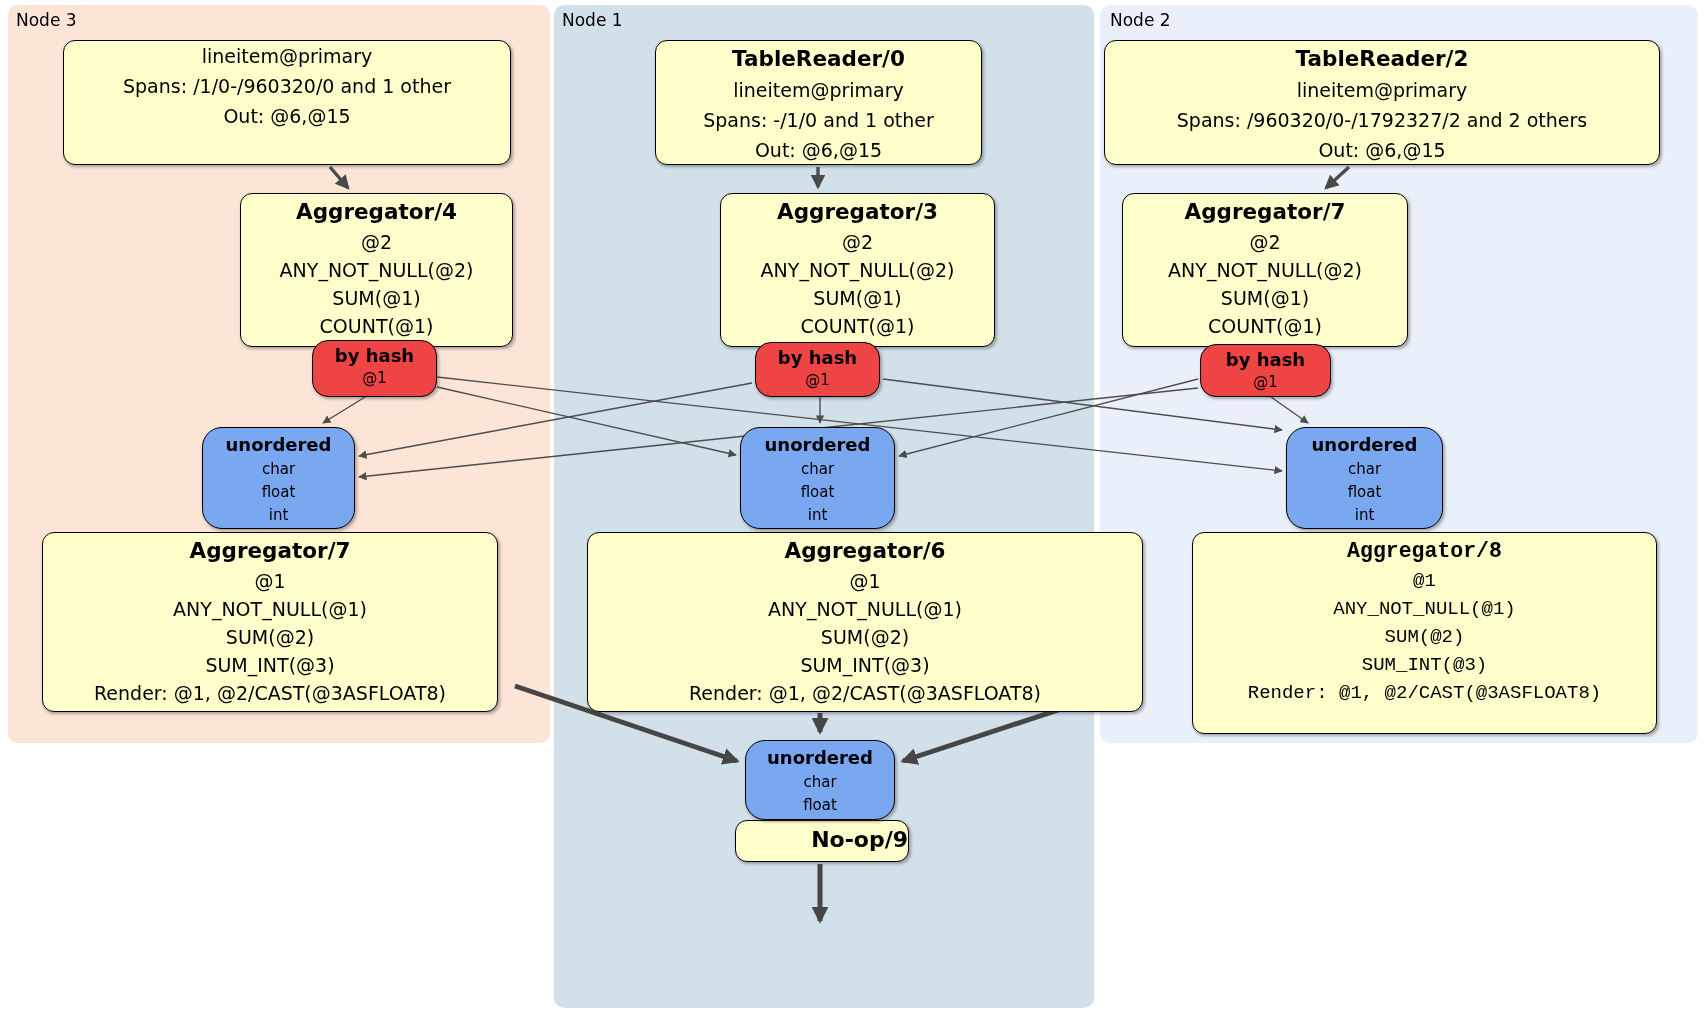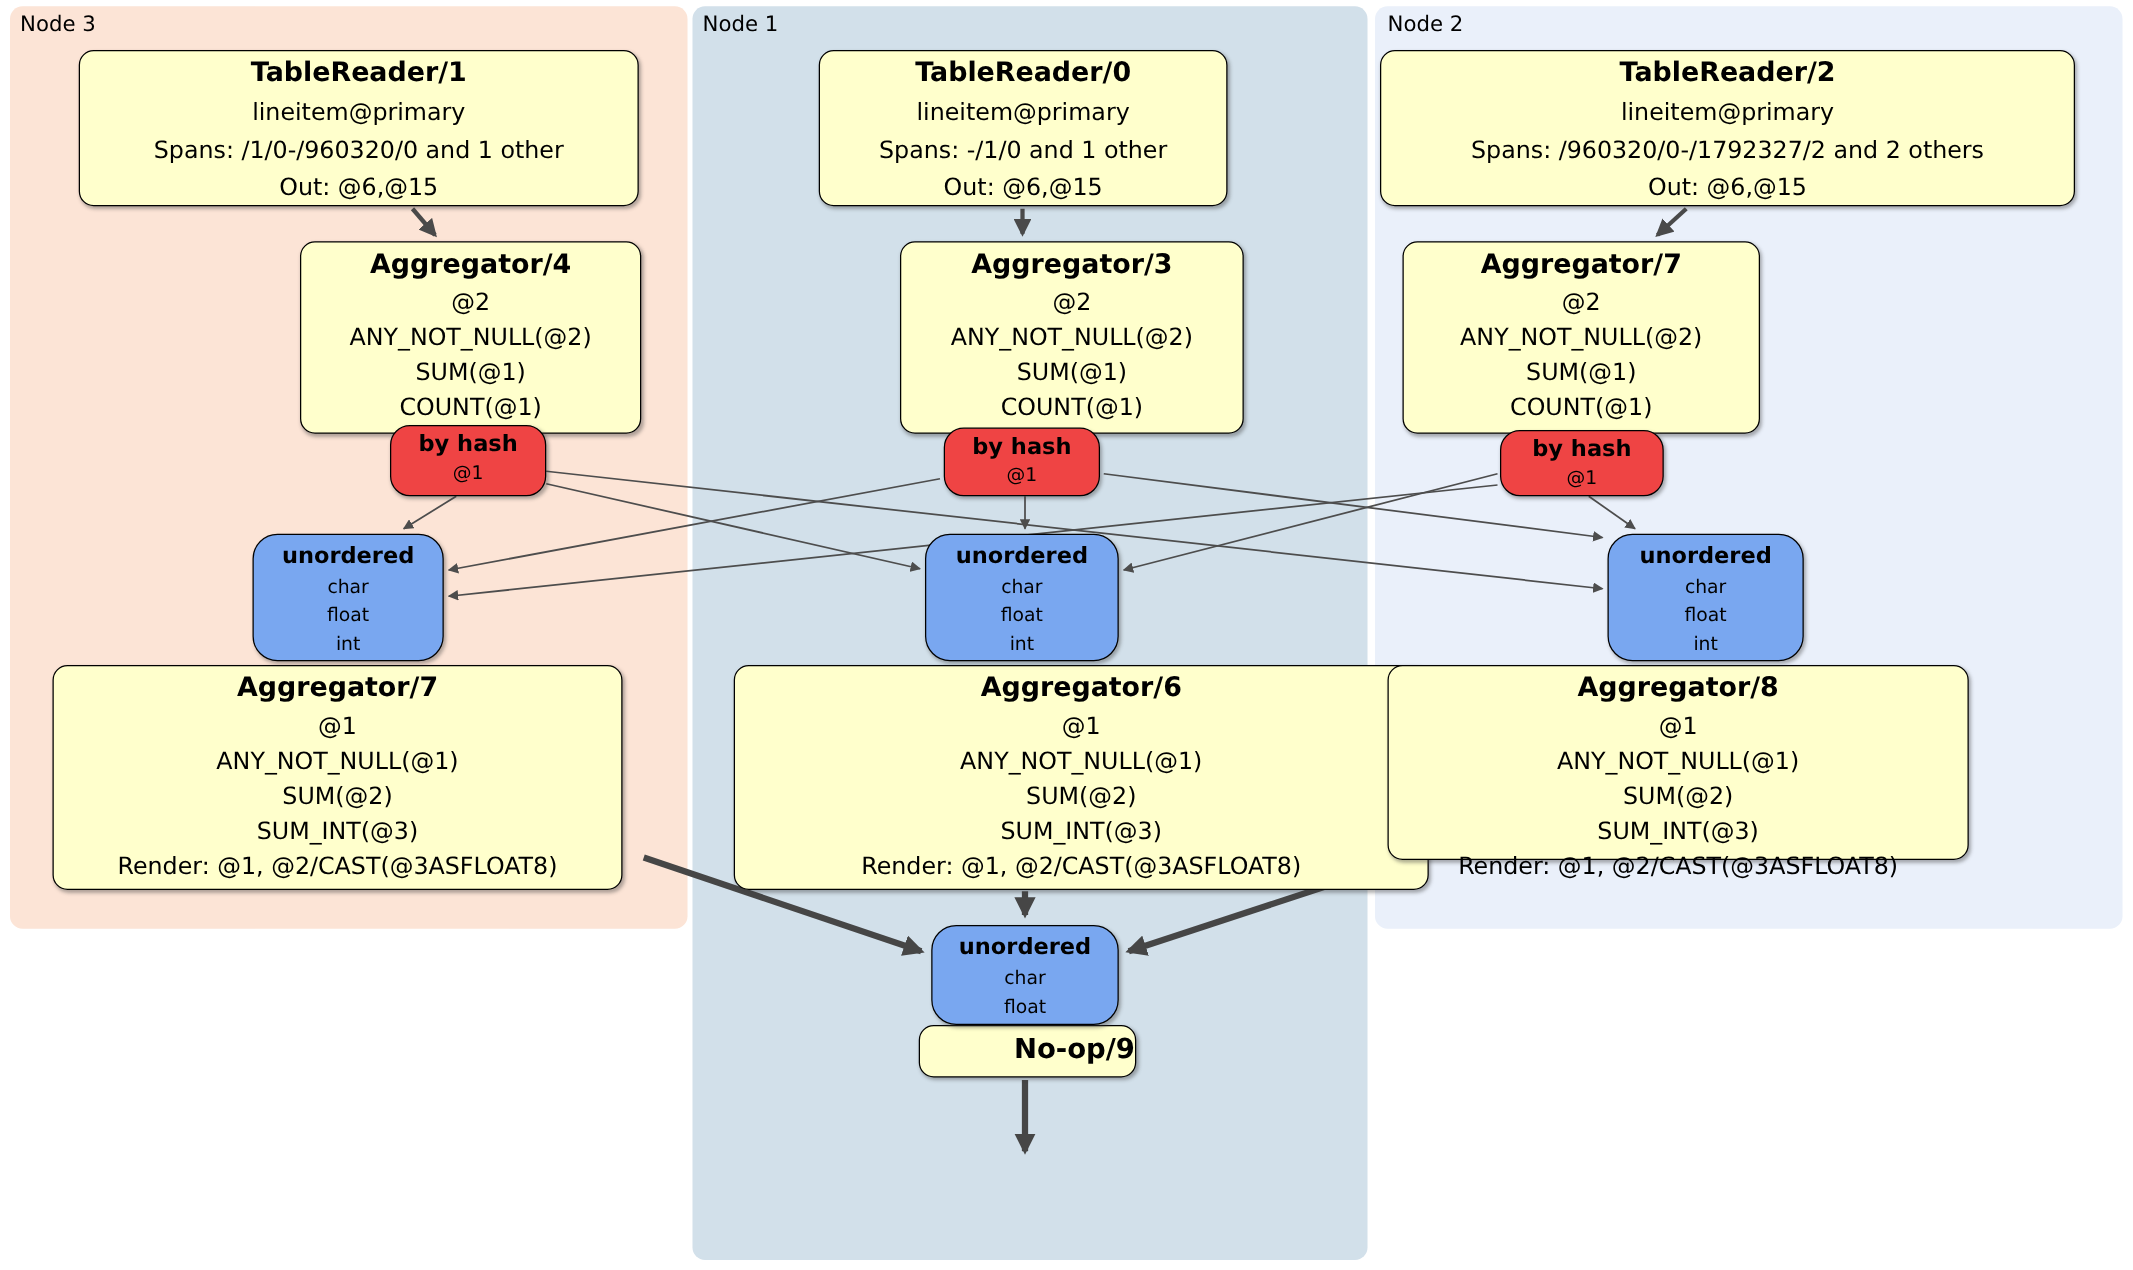--- a/index.html
+++ b/index.html
@@ -47,21 +47,21 @@
   #u1{left:740px;top:427px;width:155px;height:102px;}
   #agg6{left:587px;top:532px;width:556px;height:180px;}
   #uf{left:745px;top:740px;width:150px;height:80px;}
   #noop{left:735px;top:820px;width:174px;height:42px;text-align:right;}
   #resp{left:728px;top:930px;width:184px;height:43px;}
 
   #tr2{left:1104px;top:40px;width:556px;height:125px;}
   #agg5{left:1122px;top:193px;width:286px;height:154px;}
   #bh2{left:1200px;top:344px;width:131px;height:53px;}
   #u2{left:1286px;top:427px;width:157px;height:102px;}
-  #agg8{left:1110px;top:532px;width:465px;height:156px;}
+  #agg8{left:1192px;top:532px;width:465px;height:202px;font-family:Liberation Mono, monospace;}
 
   .e-thin{stroke:#4d4d4d;stroke-width:1.4;fill:none;}
   .e-med{stroke:#4a4a4a;stroke-width:3.4;fill:none;}
   .e-thick{stroke:#464646;stroke-width:5;fill:none;}
 </style>
 </head>
 <body>
 
 <div id="canvas">
 
@@ -100,21 +100,20 @@
     <line class="e-thin" x1="1198" y1="379" x2="899" y2="456" marker-end="url(#m-thin)"></line>
     <line class="e-thin" x1="1198" y1="388" x2="359" y2="477" marker-end="url(#m-thin)"></line>
 
     <line class="e-thick" x1="515" y1="686" x2="737" y2="761" marker-end="url(#m-thick)"></line>
     <line class="e-thick" x1="820" y1="713" x2="820" y2="732" marker-end="url(#m-thick)"></line>
     <line class="e-thick" x1="1131" y1="686" x2="903" y2="761" marker-end="url(#m-thick)"></line>
     <line class="e-thick" x1="820" y1="864" x2="820" y2="921" marker-end="url(#m-thick)"></line>
   </svg>
 
   <div class="box op tr" id="tr1">
-    <div class="op-title">TableReader/1</div>
     <div class="op-line">lineitem@primary</div>
     <div class="op-line">Spans: /1/0-/960320/0 and 1 other</div>
     <div class="op-line">Out: @6,@15</div>
   </div>
   <div class="box op agg" id="agg4">
     <div class="op-title">Aggregator/4</div>
     <div class="op-line">@2</div>
     <div class="op-line">ANY_NOT_NULL(@2)</div>
     <div class="op-line">SUM(@1)</div>
     <div class="op-line">COUNT(@1)</div>

